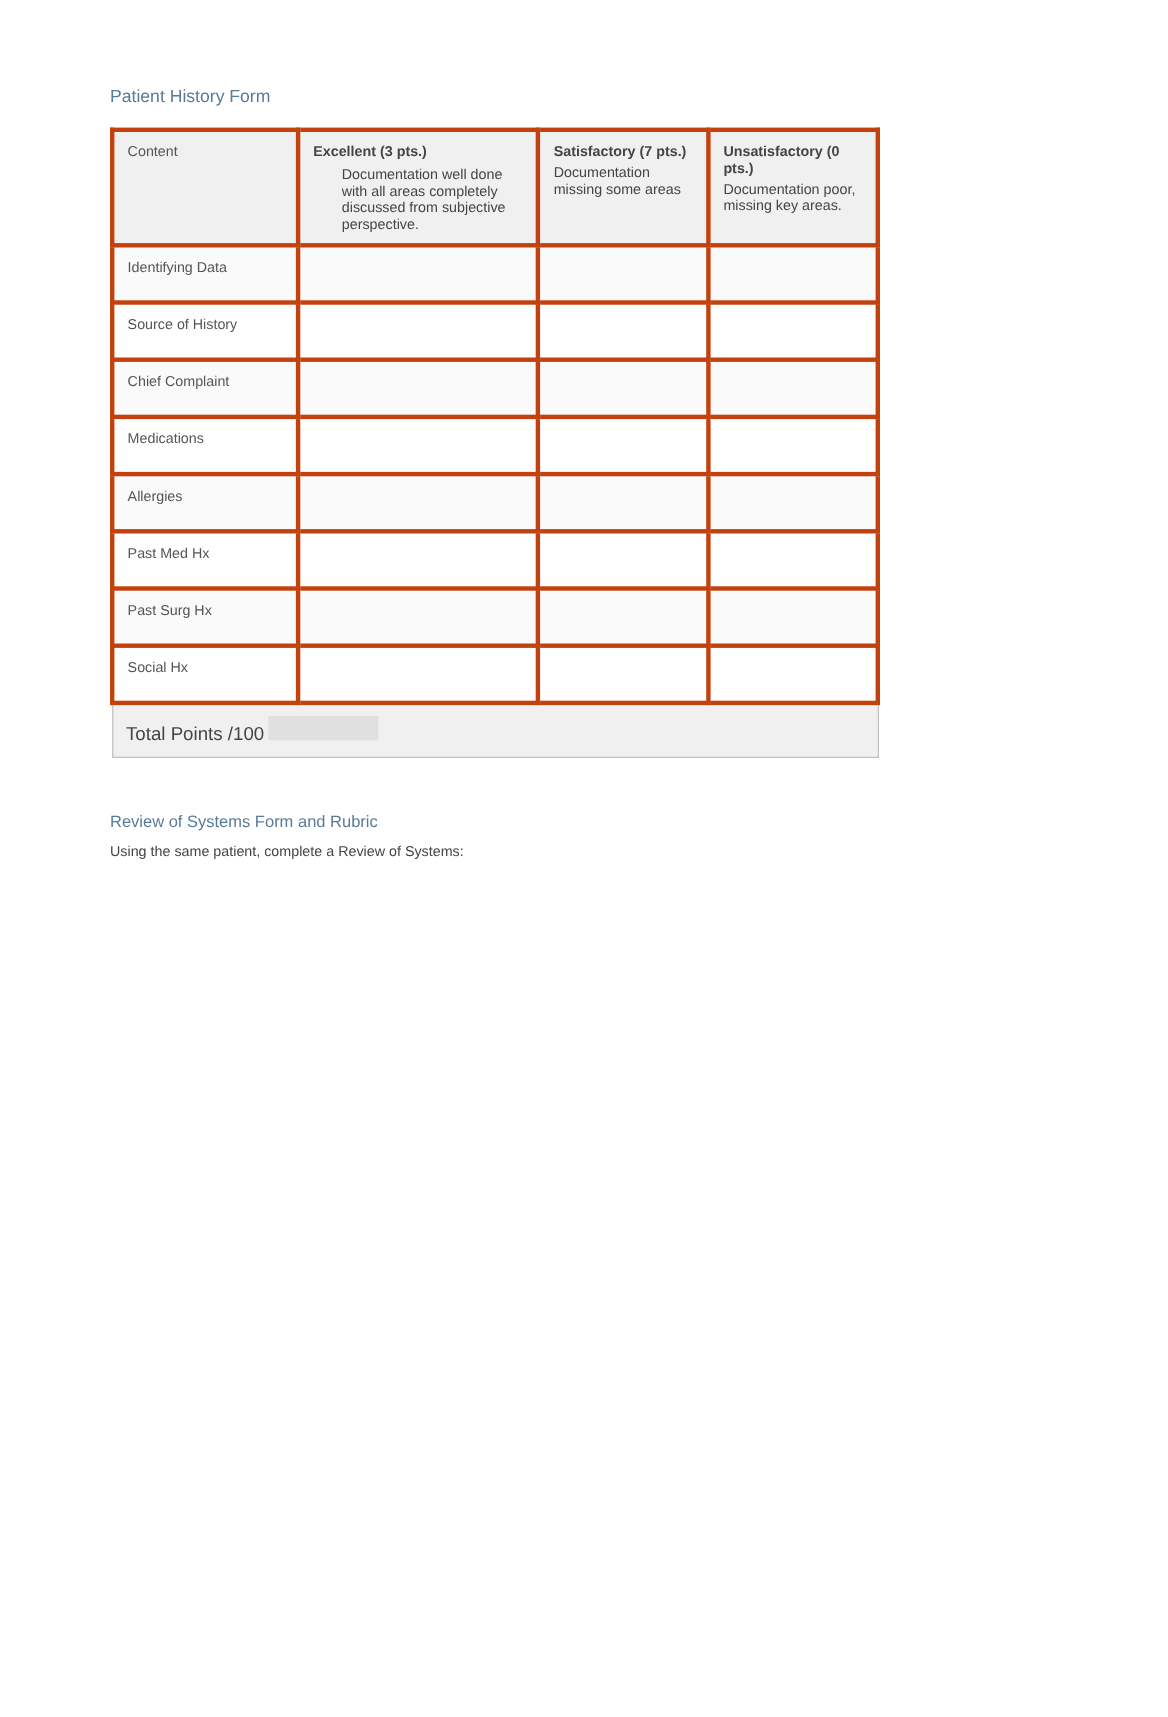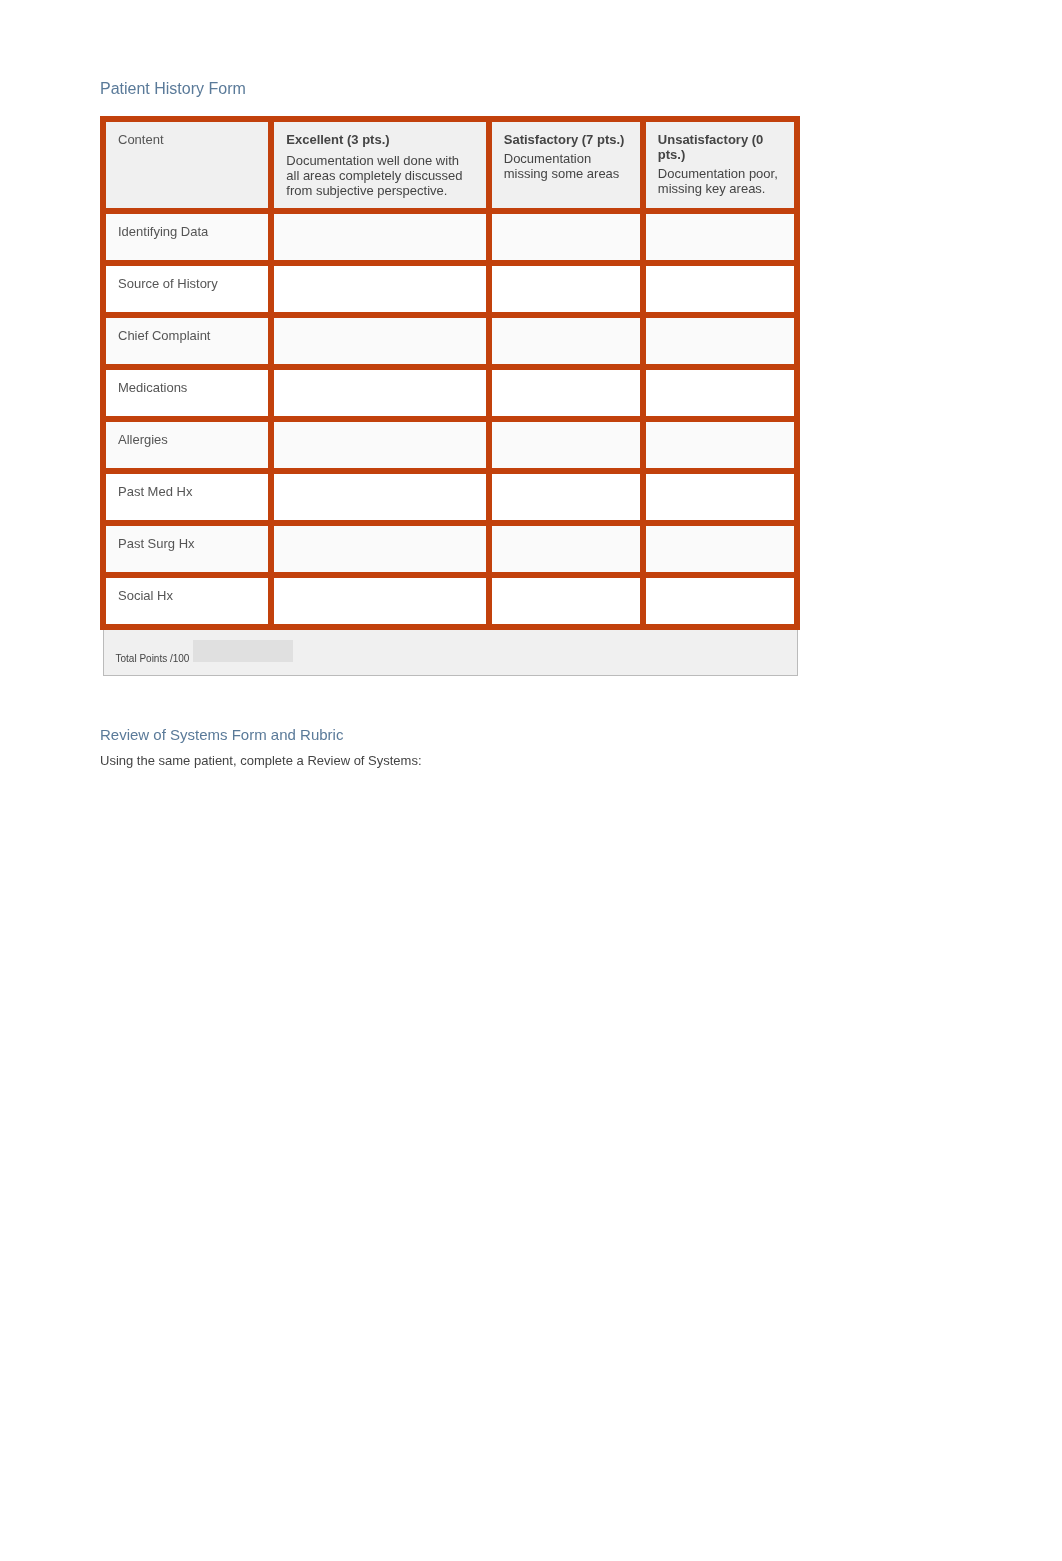--- a/index.html
+++ b/index.html
@@ -24,21 +24,21 @@
       margin-bottom: 18px;
     }
 
     .rubric-table {
       border-collapse: collapse;
       width: 700px;
       border: 1px solid #bbb;
     }
 
     .rubric-table td, .rubric-table th {
-      border: 6px solid #c2410c;
+      border: 4px solid #c2410c;
       padding: 10px 12px;
       vertical-align: top;
     }
 
     .rubric-table .header-row td {
       background: #f0f0f0;
       vertical-align: top;
     }
 
     .rubric-table .col-content {
@@ -68,20 +68,21 @@
       background: #fafafa;
     }
 
     .excellent-title {
       font-weight: bold;
       margin-bottom: 6px;
     }
 
     .excellent-desc {
       font-weight: normal;
+      margin-left: 26px;
     }
 
     .sat-title {
       font-weight: bold;
       margin-bottom: 4px;
     }
 
     .sat-desc {
       font-weight: normal;
     }
@@ -94,21 +95,21 @@
     .unsat-desc {
       font-weight: normal;
     }
 
     .total-row td {
       background: #f0f0f0;
       border: 1px solid #bbb;
     }
 
     .total-points-label {
-      font-size: 10px;
+      font-size: 17px;
       color: #444;
     }
 
     .total-points-input {
       display: inline-block;
       width: 100px;
       height: 22px;
       background: #e0e0e0;
       border: none;
     }

